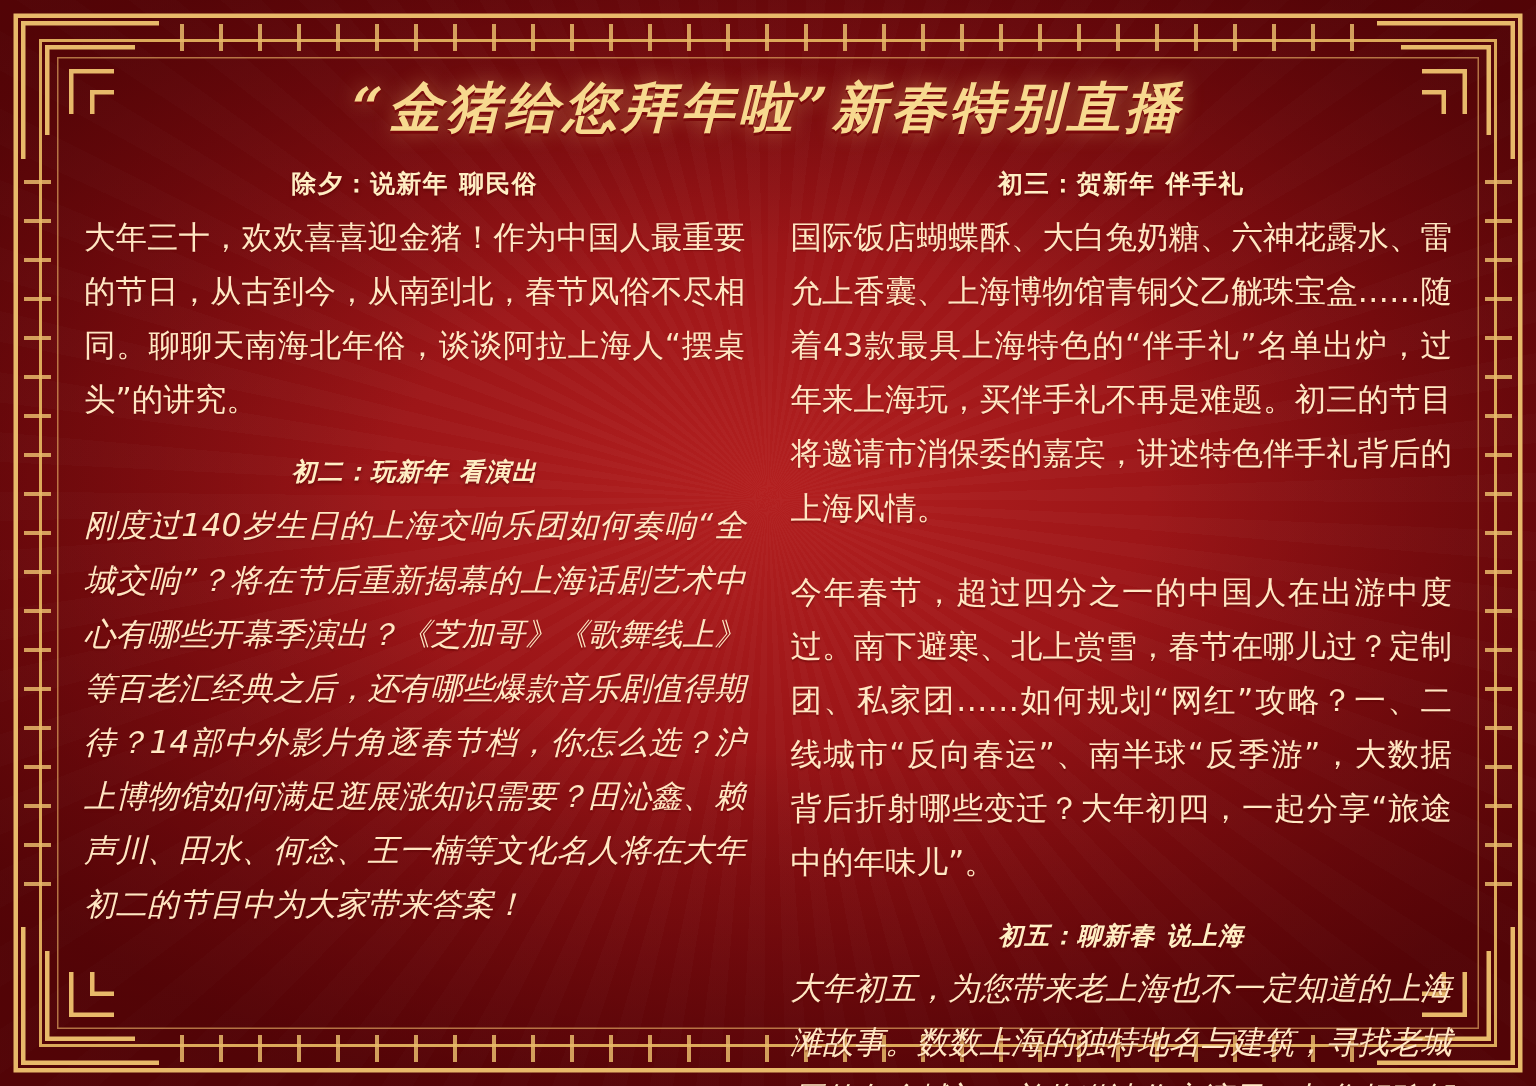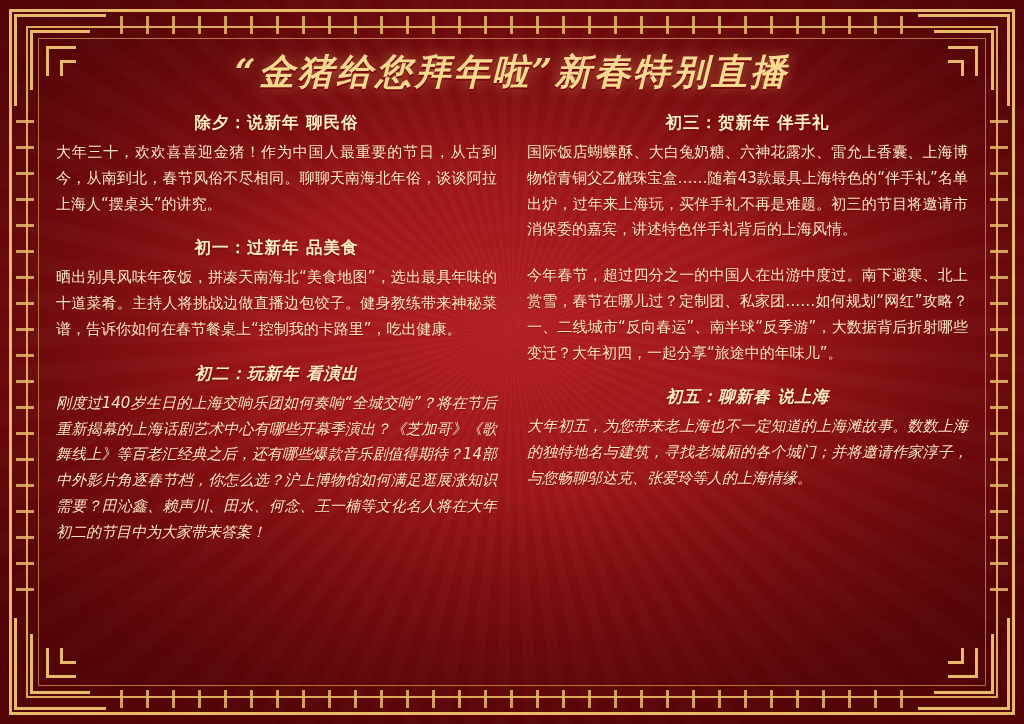--- a/index.html
+++ b/index.html
@@ -147,21 +147,21 @@
   .block-title {
     text-align: center;
     font-size: 16.5px;
     font-weight: bold;
     color: #ffeec4;
     letter-spacing: 1px;
     margin-bottom: 6px;
     text-shadow: 0 1px 2px rgba(90,0,0,0.7);
   }
   .block-body {
-    font-size: 15px;
+    font-size: 21px;
     line-height: 1.72;
     color: #ffe7c3;
     text-align: justify;
     text-justify: inter-ideograph;
     text-shadow: 0 1px 1px rgba(90,0,0,0.45);
   }
 </style>
 </head>
 <body>
 
@@ -226,24 +226,20 @@
 
   <div class="columns">
 
     <div class="col">
 
       <div class="block">
         <div class="block-title">除夕：说新年 聊民俗</div>
         <div class="block-body">大年三十，欢欢喜喜迎金猪！作为中国人最重要的节日，从古到今，从南到北，春节风俗不尽相同。聊聊天南海北年俗，谈谈阿拉上海人“摆桌头”的讲究。</div>
       </div>
 
-      <div class="block">
-        <div class="block-title">初一：过新年 品美食</div>
-        <div class="block-body">晒出别具风味年夜饭，拼凑天南海北“美食地图”，选出最具年味的十道菜肴。主持人将挑战边做直播边包饺子。健身教练带来神秘菜谱，告诉你如何在春节餐桌上“控制我的卡路里”，吃出健康。</div>
-      </div>
 
       <div class="block">
         <div class="block-title">初二：玩新年 看演出</div>
         <div class="block-body">刚度过140岁生日的上海交响乐团如何奏响“全城交响”？将在节后重新揭幕的上海话剧艺术中心有哪些开幕季演出？《芝加哥》《歌舞线上》等百老汇经典之后，还有哪些爆款音乐剧值得期待？14部中外影片角逐春节档，你怎么选？沪上博物馆如何满足逛展涨知识需要？田沁鑫、赖声川、田水、何念、王一楠等文化名人将在大年初二的节目中为大家带来答案！</div>
       </div>
 
     </div>
 
     <div class="col">
 

